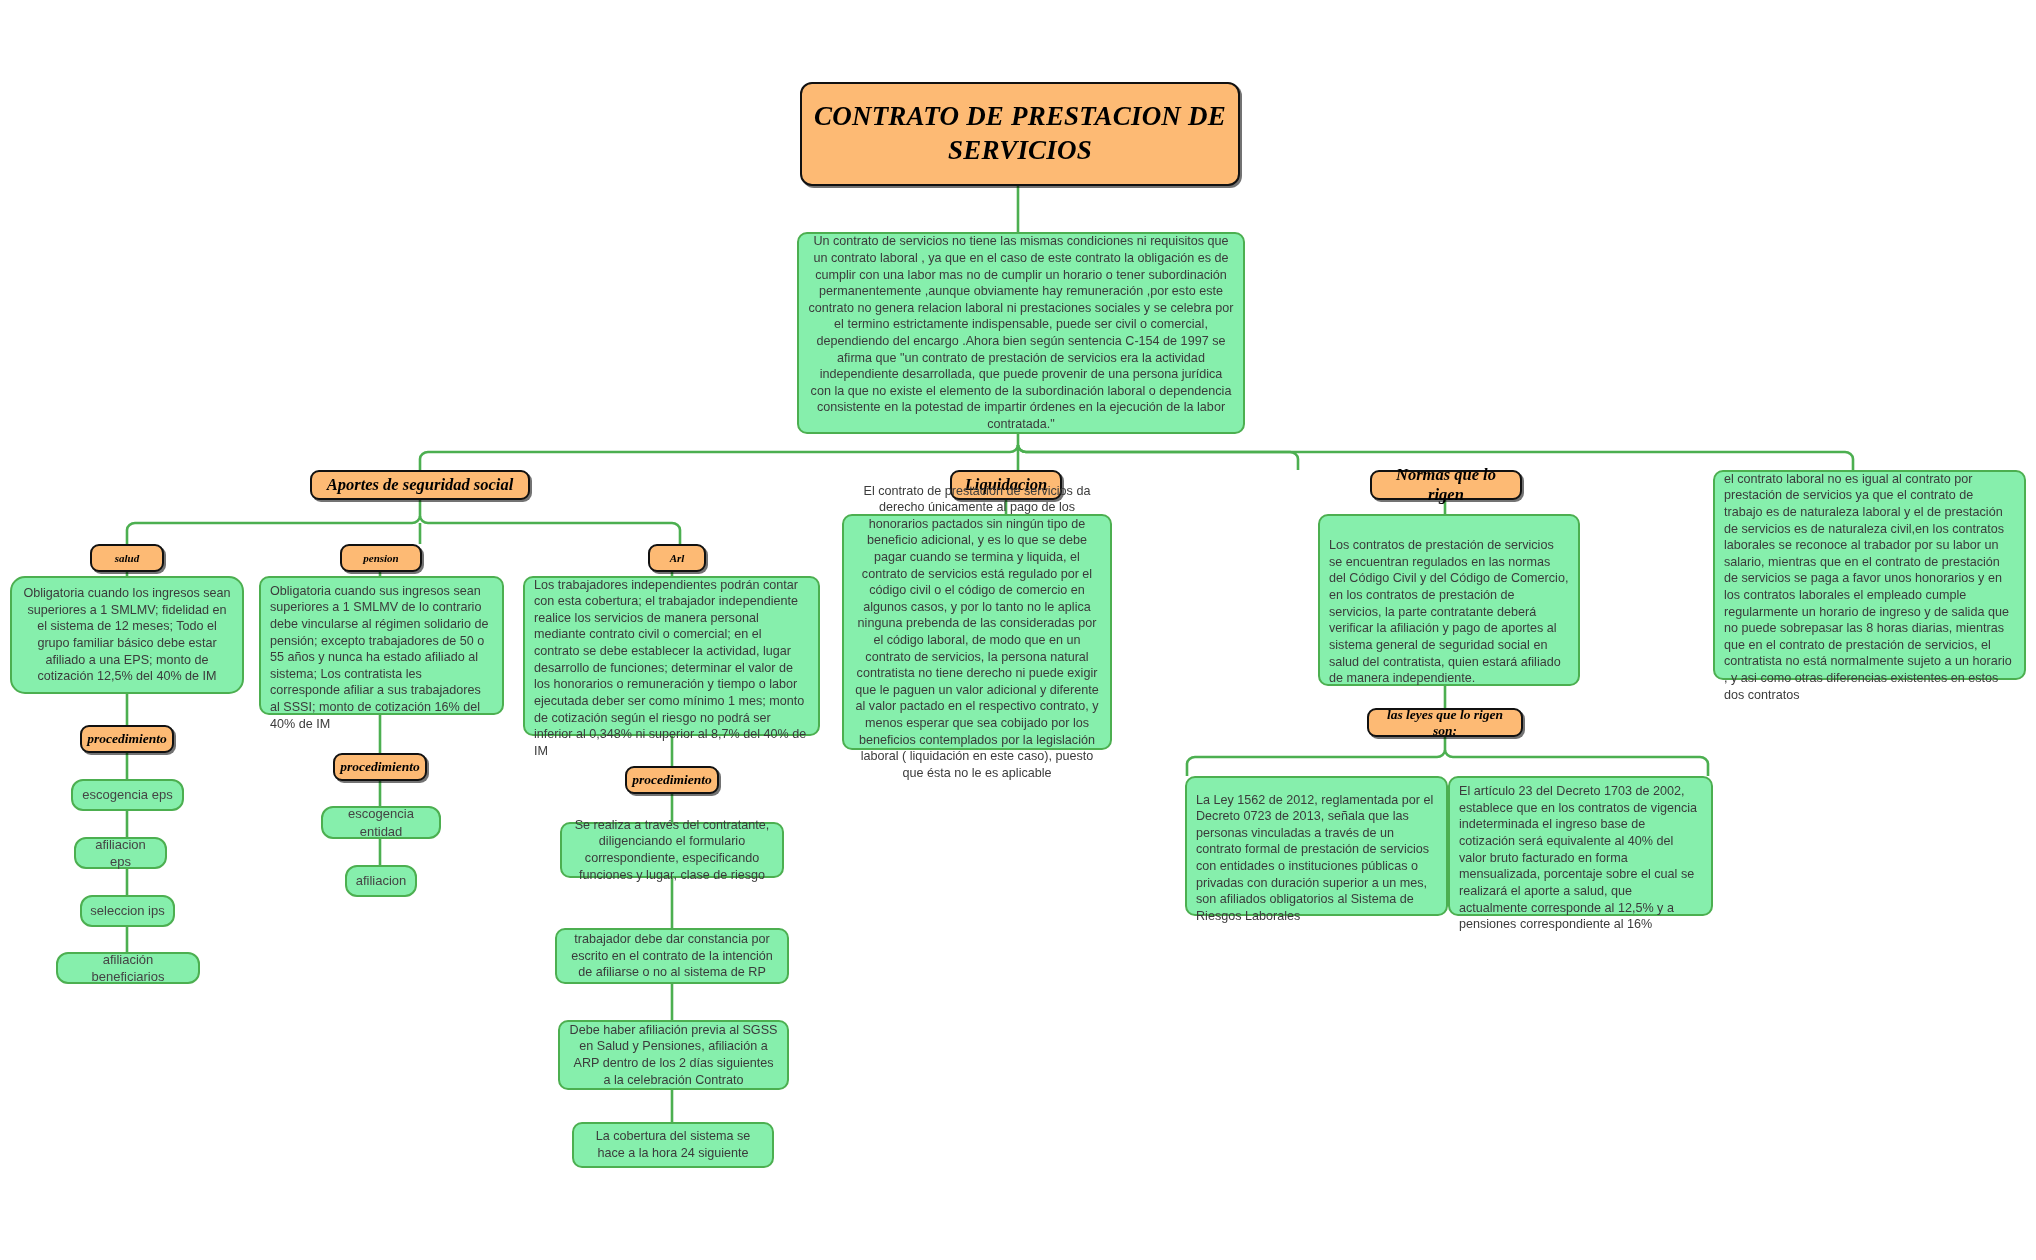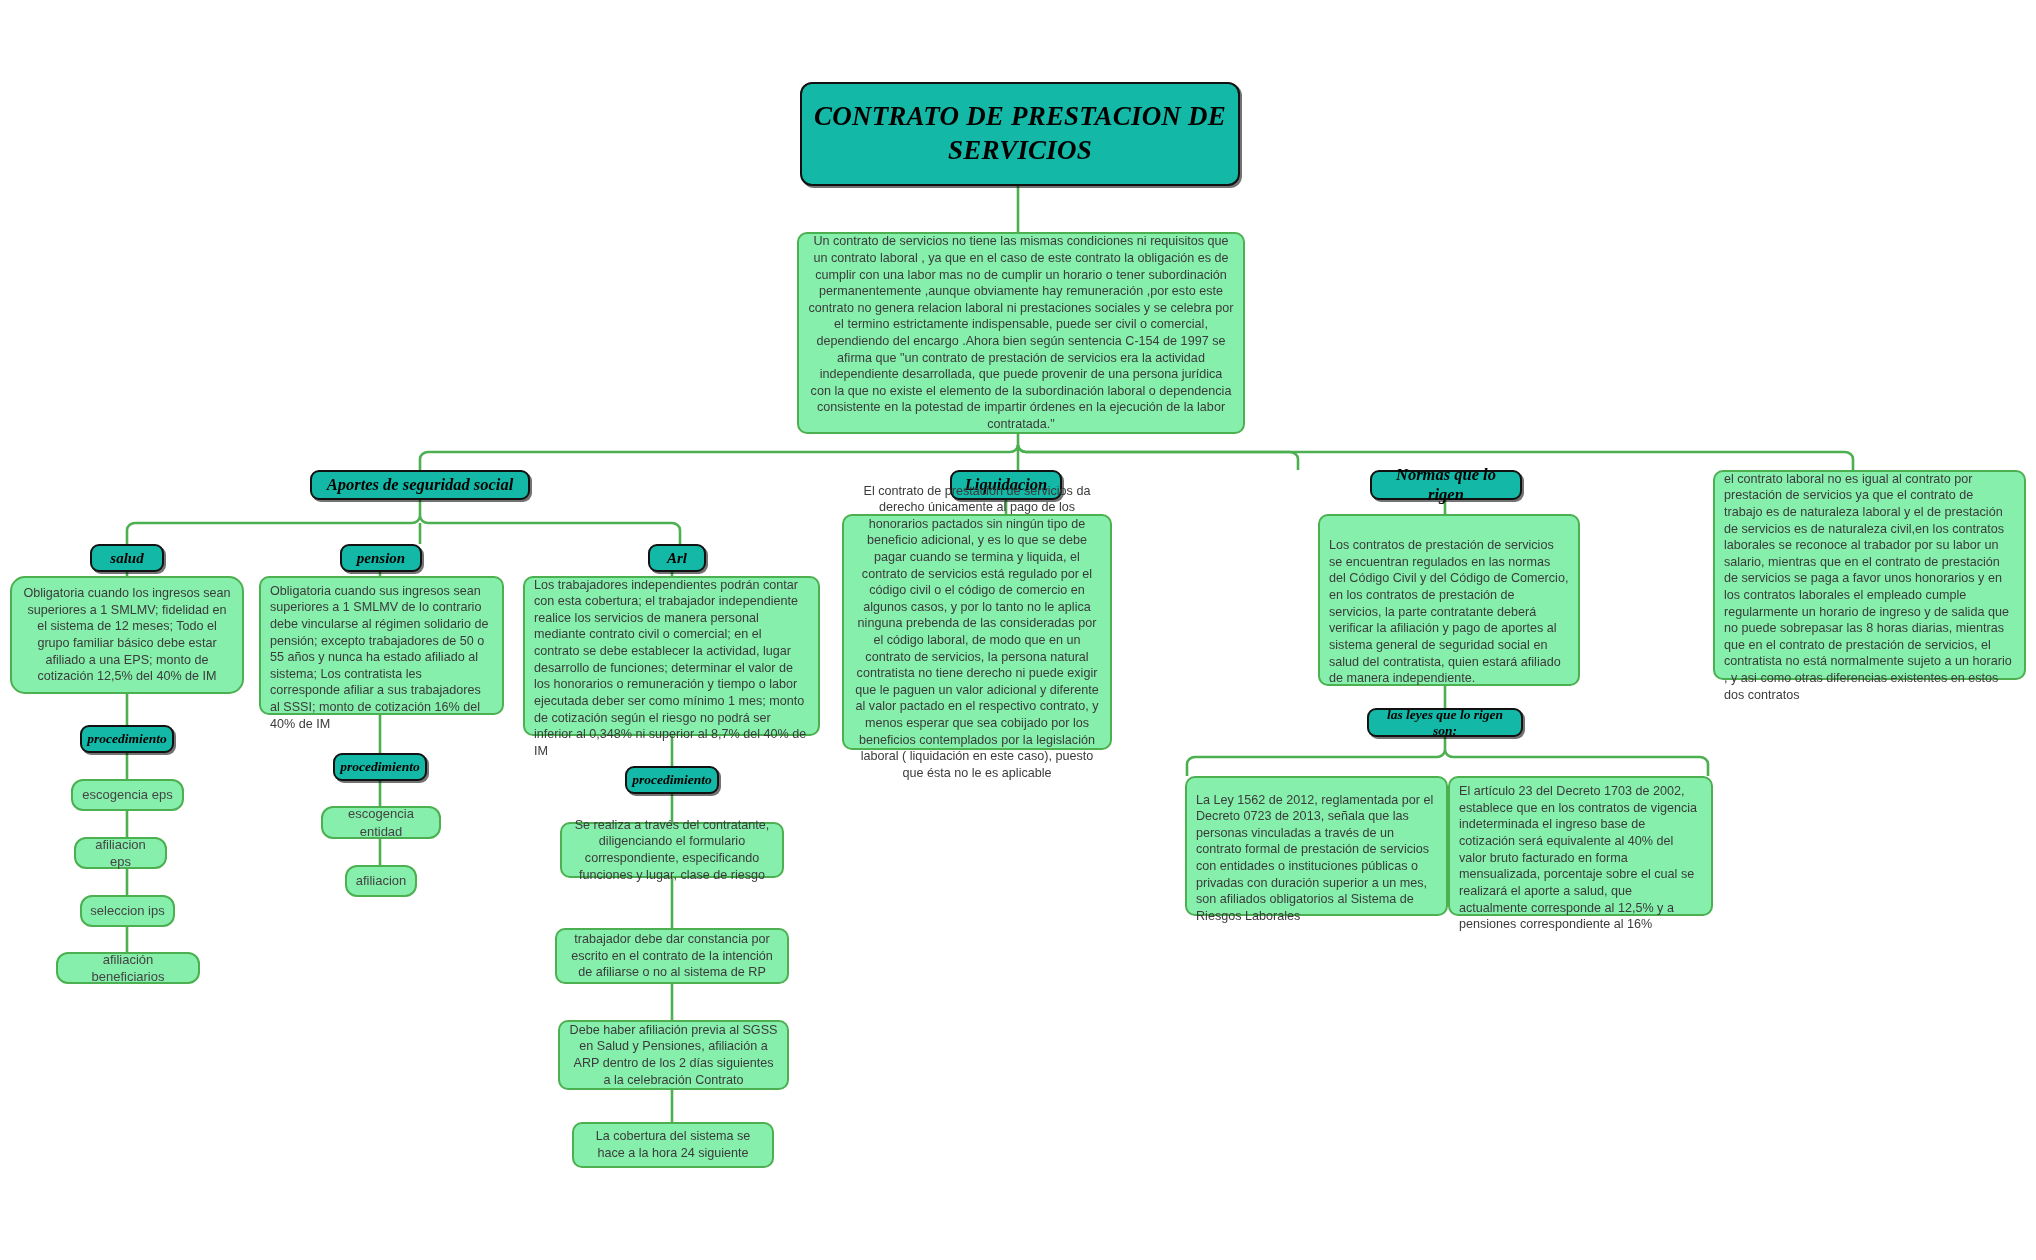--- a/index.html
+++ b/index.html
@@ -9,38 +9,38 @@
     -webkit-font-smoothing:antialiased;
   }
   #canvas{position:absolute;left:0;top:0;width:2036px;height:1260px;}
   svg#wires{position:absolute;left:0;top:0;width:2036px;height:1260px;pointer-events:none;}
   svg#wires path{fill:none;stroke:#4caf50;stroke-width:2.6;}
 
   .node{position:absolute;box-sizing:border-box;}
 
   
   .topic{
-    background:#14b8a6;
+    background:#fdba74;
     border:2.5px solid #111111;
     border-radius:9px;
     color:#000000;
     font-family:"Liberation Serif", serif;
     font-weight:bold;font-style:italic;
     display:flex;align-items:center;justify-content:center;
     text-align:center;
     box-shadow:2px 2px 0 rgba(0,0,0,0.55);
   }
   .topic.root{
     border-radius:12px;
     font-size:27px;
     line-height:1.25;
     letter-spacing:.2px;
   }
   .topic.branch{font-size:16.5px;padding:0 10px;}
-  .topic.sub{font-size:15px;padding:0 8px;}
+  .topic.sub{font-size:11px;padding:0 8px;}
   .topic.small{font-size:13.5px;padding:0 8px;}
 
   
   .card{
     background:#86efac;
     border:2px solid #4caf50;
     border-radius:10px;
     color:#3b3b3b;
     font-size:12.6px;
     line-height:1.32;

